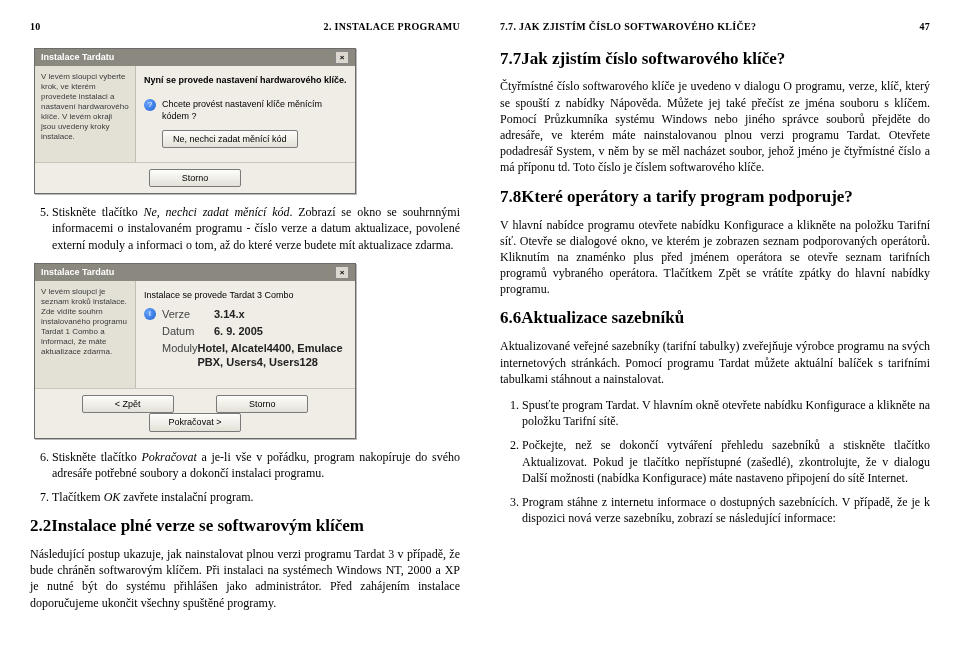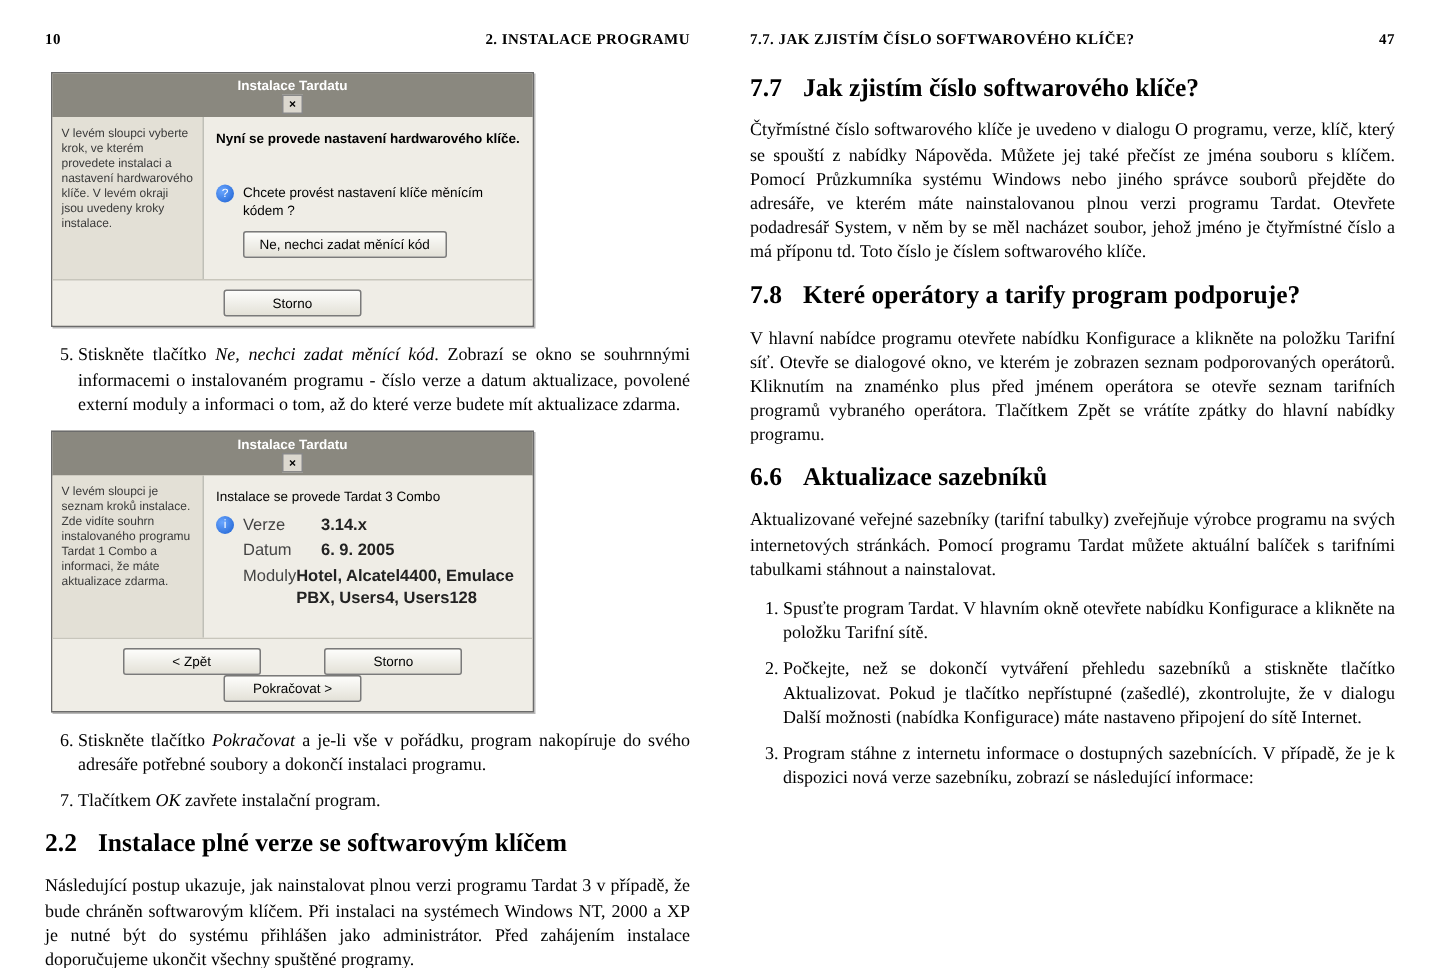--- a/index.html
+++ b/index.html
@@ -28,21 +28,21 @@
     justify-content: space-between;
     margin-bottom: 14px;
     font-weight: bold;
   }
   h2.section {
     font-size: 17px;
     font-weight: bold;
     margin: 10px 0 8px 0;
   }
   h2.section .num {
-    margin-right: 14px;
+    margin-right: 0;
   }
   p { margin: 6px 0 10px 0; text-align: justify; }
   ol.steps { list-style: decimal; padding-left: 22px; margin: 6px 0 10px 0; }
   ol.steps li { margin-bottom: 8px; text-align: justify; }
   .italic { font-style: italic; }
 
   
   .dialog {
     width: 320px;
     border: 1px solid #6b6b6b;
@@ -54,21 +54,20 @@
   }
   .dlg-title {
     background: #8a887f;
     color: #fff;
     padding: 2px 6px;
     font-weight: bold;
     display: flex;
     justify-content: space-between;
     align-items: center;
     font-size: 9px;
-    flex-direction: column;
   }
   .dlg-title .close {
     width: 12px; height: 11px;
     background: #dcd8cf;
     color: #000;
     font-size: 8px;
     line-height: 11px;
     text-align: center;
     border: 1px solid #888;
   }
@@ -82,21 +81,21 @@
     padding: 6px;
     color: #3a3a3a;
     line-height: 1.25;
     font-size: 8px;
   }
   .dlg-main {
     flex: 1;
     padding: 8px;
     background: #efede6;
   }
-  .dlg-main .bold { font-weight: bold; margin-bottom: 24px; }
+  .dlg-main .bold { font-weight: bold; margin-bottom: 12px; }
   .dlg-row { display: flex; align-items: flex-start; gap: 6px; margin-bottom: 8px; }
   .bullet {
     width: 12px; height: 12px; border-radius: 50%;
     background: radial-gradient(circle at 35% 35%, #6aa6ff, #1b5fcf);
     flex-shrink: 0;
     margin-top: 1px;
     font-size: 8px;
     color: #fff;
     text-align: center;
     line-height: 12px;

